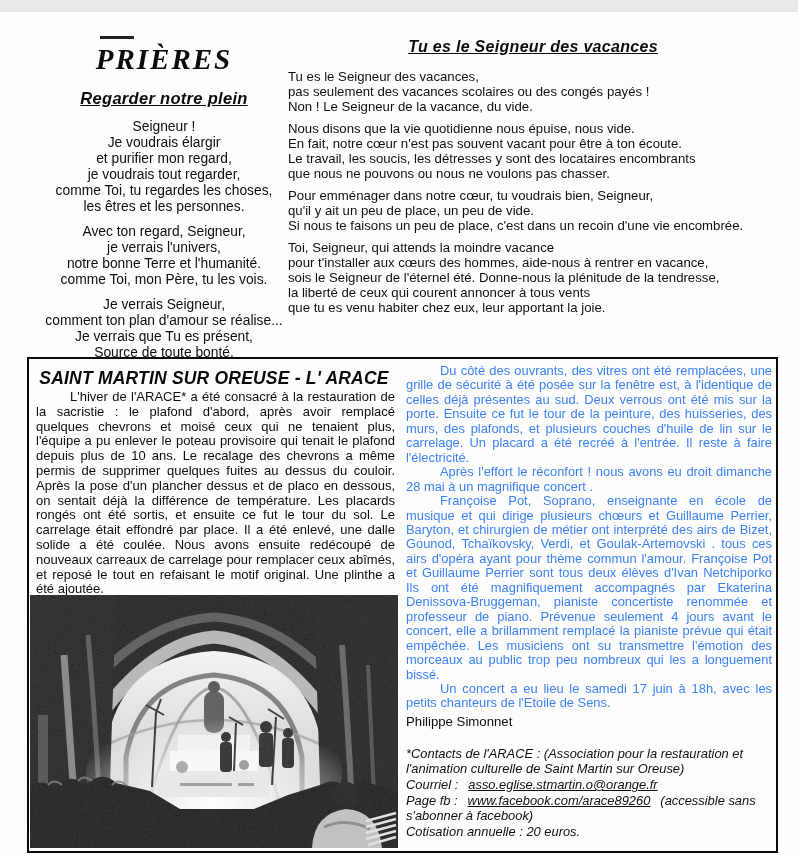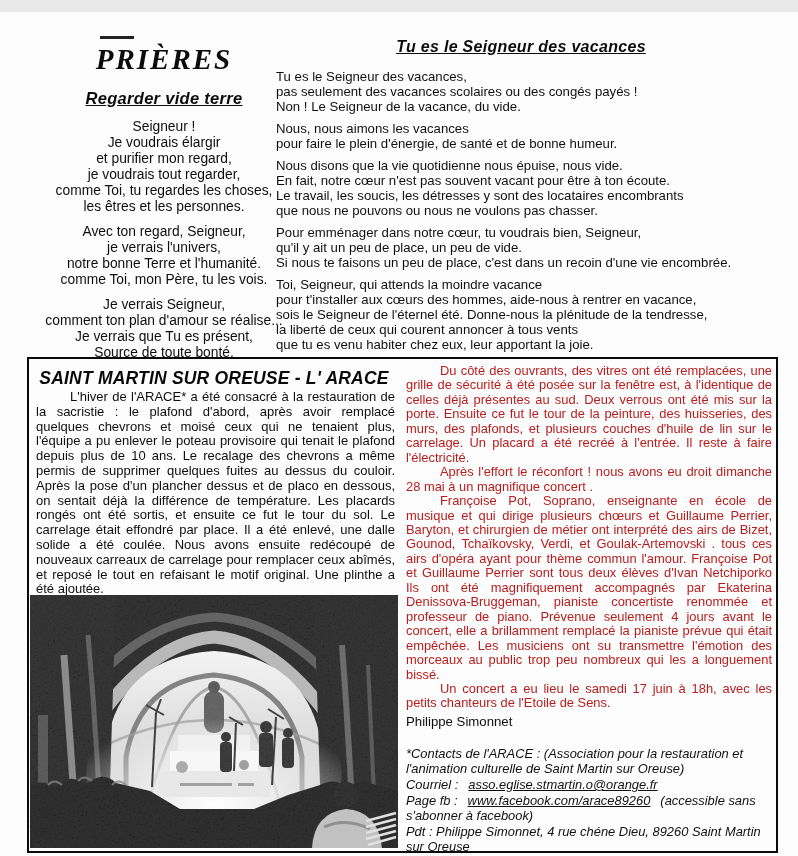--- a/index.html
+++ b/index.html
@@ -18,21 +18,21 @@
   .prieres-subtitle{
     display:inline-block;margin-top:13px;font-weight:bold;font-style:italic;
     font-size:16.5px;text-decoration:underline;color:#0d0d0d;letter-spacing:.3px;
   }
   .stanzas{margin-top:11px;}
   .stanza{
     white-space:pre-line;font-size:13.8px;line-height:16px;margin:0 0 9px 0;
     color:#0e0e0e;font-weight:500;
   }
   
-  .vacances-col{position:absolute;left:276px;top:26px;width:490px;}
+  .vacances-col{position:absolute;left:288px;top:26px;width:490px;}
   .vacances-title{
     text-align:center;font-weight:bold;font-style:italic;font-size:16px;
     text-decoration:underline;margin:0 0 13px 0;color:#0c0c0c;letter-spacing:.3px;
   }
   .vacances-paras .vpara{
     white-space:pre-line;font-size:13.2px;line-height:15px;margin:0 0 7px 0;color:#101010;
   }
   
   .article-box{
     position:absolute;left:27px;top:345px;width:747px;height:492px;
@@ -42,21 +42,21 @@
     position:absolute;left:4px;top:9px;width:362px;text-align:center;
     font-weight:bold;font-style:italic;font-size:17.5px;color:#090909;letter-spacing:.2px;
   }
   .article-left-text{
     position:absolute;left:7px;top:31px;width:359px;
     font-size:13px;line-height:14.8px;text-align:justify;text-indent:34px;color:#0e0e0e;
   }
   .article-right{position:absolute;left:377px;top:5px;width:366px;}
   .article-right .apara{
     font-size:12.9px;line-height:14.45px;text-align:justify;text-indent:34px;
-    margin:0;color:#b91c1c;
+    margin:0;color:#3b82f6;
   }
   .signature{
     text-align:left;padding-right:6px;font-size:13.2px;margin-top:3px;color:#0e0e0e;
   }
   .contacts{margin-top:17px;font-style:italic;font-size:12.9px;line-height:15.6px;color:#101010;}
   .contacts .cline{margin:0;}
   .doc-link{color:#101010;text-decoration:underline;cursor:pointer;}
   .lbl{margin-right:10px;}
   .fb-note{margin-left:10px;}
   
@@ -66,21 +66,21 @@
   .photo-frame svg{display:block;width:100%;height:100%;}
 </style>
 </head>
 <body>
 
 <div class="page">
 
   <div class="prieres-col">
     <div class="scan-dash"></div>
     <h1 class="prieres-title">PRIÈRES</h1>
-    <span class="prieres-subtitle">Regarder vide terre</span>
+    <span class="prieres-subtitle">Regarder notre plein</span>
     <div class="stanzas">
         <p class="stanza">Seigneur !
 Je voudrais élargir
 et purifier mon regard,
 je voudrais tout regarder,
 comme Toi, tu regardes les choses,
 les êtres et les personnes.</p>
         <p class="stanza">Avec ton regard, Seigneur,
 je verrais l'univers,
 notre bonne Terre et l'humanité.
@@ -92,22 +92,20 @@
 dans la moindre palpitation de vie.</p>
       </div>
   </div>
 
   <div class="vacances-col">
     <h2 class="vacances-title">Tu es le Seigneur des vacances</h2>
     <div class="vacances-paras">
         <p class="vpara">Tu es le Seigneur des vacances,
 pas seulement des vacances scolaires ou des congés payés !
 Non ! Le Seigneur de la vacance, du vide.</p>
-        <p class="vpara">Nous, nous aimons les vacances
-pour faire le plein d'énergie, de santé et de bonne humeur.</p>
         <p class="vpara">Nous disons que la vie quotidienne nous épuise, nous vide.
 En fait, notre cœur n'est pas souvent vacant pour être à ton écoute.
 Le travail, les soucis, les détresses y sont des locataires encombrants
 que nous ne pouvons ou nous ne voulons pas chasser.</p>
         <p class="vpara">Pour emménager dans notre cœur, tu voudrais bien, Seigneur,
 qu'il y ait un peu de place, un peu de vide.
 Si nous te faisons un peu de place, c'est dans un recoin d'une vie encombrée.</p>
         <p class="vpara">Toi, Seigneur, qui attends la moindre vacance
 pour t'installer aux cœurs des hommes, aide-nous à rentrer en vacance,
 sois le Seigneur de l'éternel été. Donne-nous la plénitude de la tendresse,
@@ -226,19 +224,18 @@
           <p class="apara">Après l'effort le réconfort !    nous avons eu droit dimanche 28 mai à un magnifique concert .</p>
           <p class="apara">Françoise Pot,  Soprano,  enseignante en école de musique et qui dirige plusieurs chœurs et Guillaume Perrier, Baryton, et chirurgien de métier ont interprété des airs de Bizet, Gounod,  Tchaïkovsky, Verdi, et Goulak-Artemovski .  tous ces airs d'opéra ayant pour thème commun l'amour. Françoise Pot et Guillaume Perrier sont tous deux élèves d'Ivan Netchiporko  Ils ont été magnifiquement accompagnés par Ekaterina Denissova-Bruggeman, pianiste concertiste renommée et professeur de piano. Prévenue seulement 4 jours avant le concert, elle a brillamment remplacé la pianiste prévue qui était empêchée.  Les musiciens ont su transmettre l'émotion des morceaux au public trop peu nombreux qui les a longuement bissé.</p>
           <p class="apara">Un concert a eu lieu le samedi 17 juin à 18h, avec les petits chanteurs de l'Etoile de Sens.</p>
         </div>
       <div class="signature">Philippe  Simonnet</div>
 
       <div class="contacts">
         <p class="cline">*Contacts de l'ARACE : (Association pour la restauration et l'animation culturelle de Saint Martin sur Oreuse)</p>
         <p class="cline"><span class="lbl">Courriel :</span><a class="doc-link">asso.eglise.stmartin.o@orange.fr</a></p>
         <p class="cline"><span class="lbl">Page fb :</span><a class="doc-link">www.facebook.com/arace89260</a><span class="fb-note">(accessible sans s'abonner à facebook)</span></p>
-        <p class="cline">Pdt : Philippe Simonnet,  4 rue chéne Dieu,  89260 Saint Martin sur Oreuse</p>
         <p class="cline">Cotisation annuelle : 20 euros.</p>
       </div>
     </div>
 
   </div>
 </div>
 
 </body></html>

